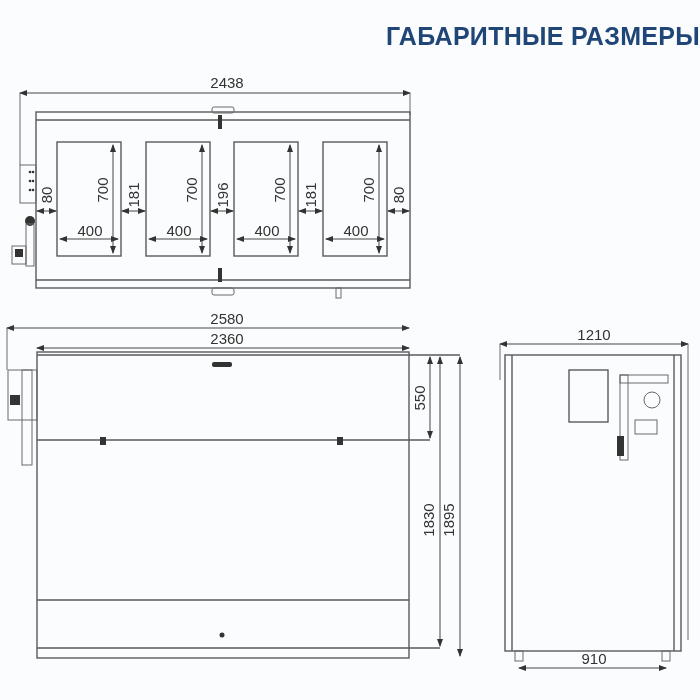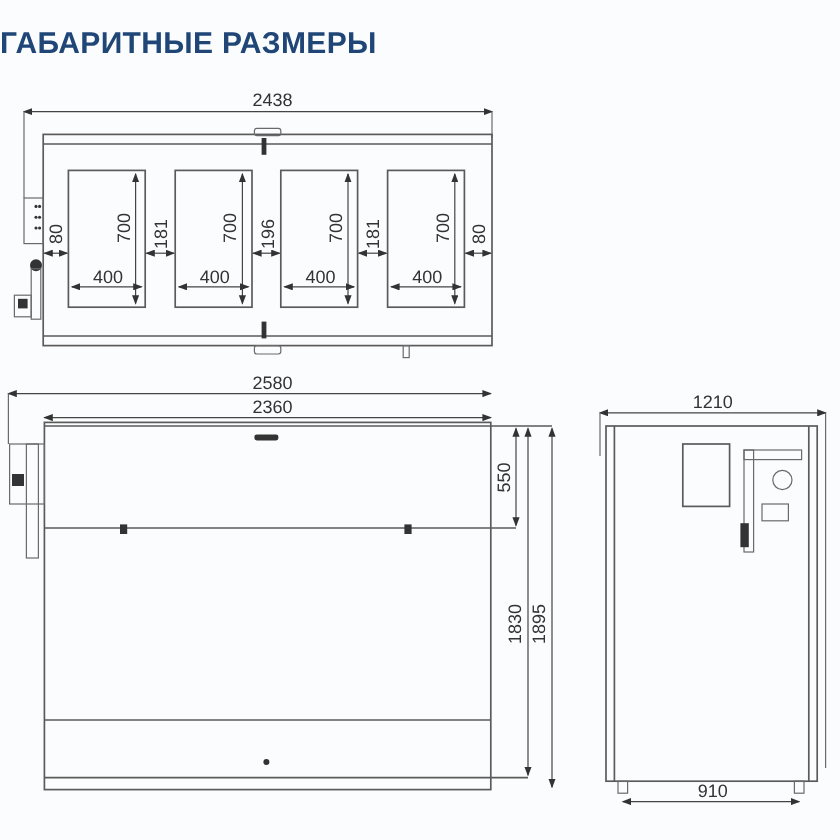--- a/index.html
+++ b/index.html
@@ -4,21 +4,21 @@
 <style>
   html, body { margin: 0; padding: 0; }
   body {
     width: 700px; height: 700px; overflow: hidden;
     background: #fbfcfd;
     font-family: "Liberation Sans", sans-serif;
     position: relative;
   }
   .title {
     position: absolute; left: 0; top: 22px; width: 700px;
-    text-align: left; font-size: 25px; font-weight: bold;
+    text-align: right; font-size: 25px; font-weight: bold;
     color: #1f4677; letter-spacing: 0.3px;
   }
   svg { position: absolute; left: 0; top: 0; }
   .ln { stroke: #5a5a5a; stroke-width: 1.4; fill: none; }
   .thin { stroke: #6a6a6a; stroke-width: 1; fill: none; }
   .dim { stroke: #444; stroke-width: 1; fill: none; }
   .txt { font-family: "Liberation Sans", sans-serif; font-size: 15px; fill: #333; }
   .dark { fill: #333; }
 </style>
 </head>

